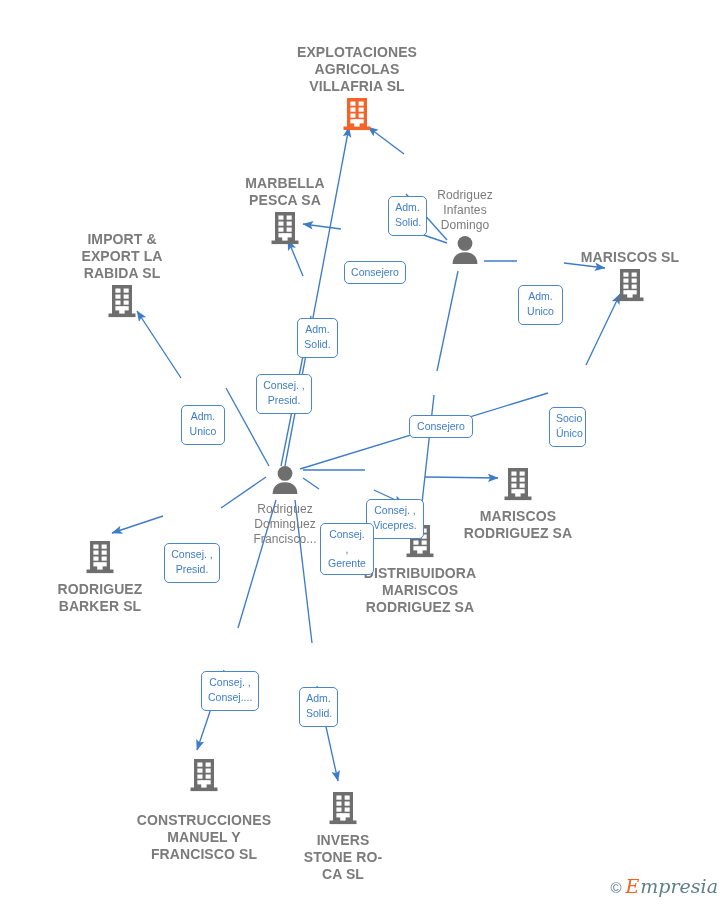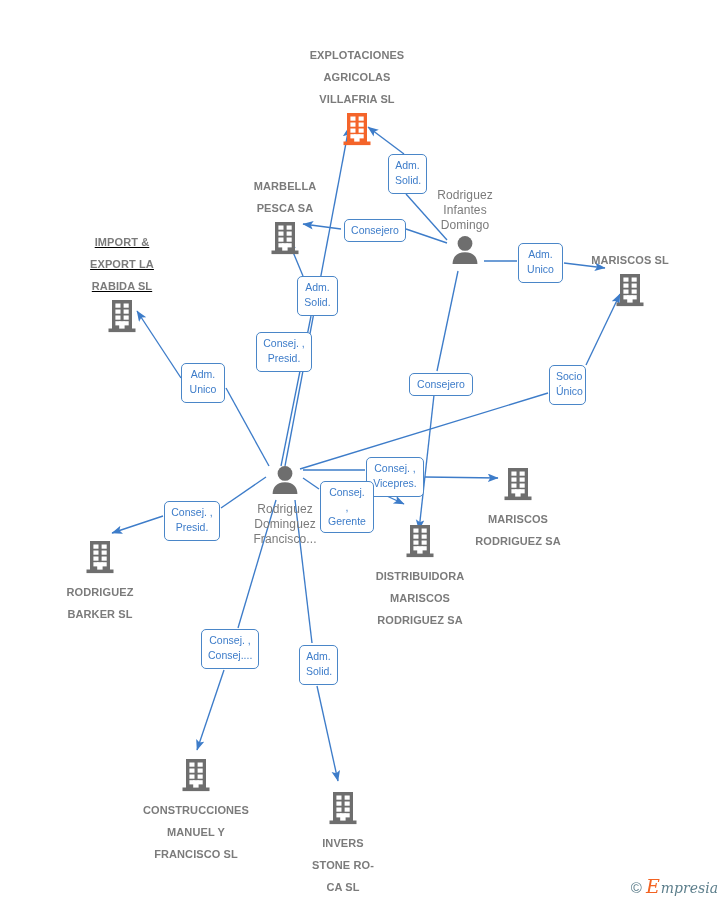--- a/index.html
+++ b/index.html
@@ -1,36 +1,36 @@
 <!DOCTYPE html>
 <html><head>
 <meta charset="utf-8">
 <style>
   html,body{margin:0;padding:0;background:#ffffff;}
   body{width:728px;height:905px;font-family:"Liberation Sans",sans-serif;position:relative;overflow:hidden;}
   #graph{position:absolute;left:0;top:0;width:728px;height:905px;}
   .node{position:absolute;display:flex;flex-direction:column;align-items:center;}
   .node .caption{
-    color:#7b7b7b;font-size:11px;line-height:22px;text-align:center;
+    color:#7b7b7b;font-size:14px;line-height:17px;text-align:center;
     letter-spacing:.1px;white-space:pre-line;
   }
   .node.company .caption{font-weight:bold;}
   .node.person  .caption{font-weight:normal;font-size:12px;line-height:15px;}
   .cap-top .caption{order:0;margin-bottom:2px;}
   .cap-bot .caption{order:2;margin-top:3px;}
   .glyph{order:1;}
   .edgelabel{
     position:absolute;background:#ffffff;border:1.3px solid #4a86c8;border-radius:5px;
     color:#3d7cc9;font-size:10.5px;line-height:14.5px;text-align:center;
-    padding:3px 6px;white-space:pre-line;box-sizing:border-box;
+    padding:3px 6px;white-space:pre-line;box-sizing:border-box;margin-top:42px;
   }
   .wm{position:absolute;right:10px;bottom:8px;display:flex;align-items:baseline;gap:4px;}
   .wm .c{color:#5d7f8c;font-size:15px;}
   .wm .e{color:#f26322;font-size:19px;font-family:"DejaVu Serif",serif;font-style:italic;}
-  .wm .rest{color:#5d7f8c;font-size:14px;font-family:"DejaVu Serif",serif;font-style:italic;margin-left:-3px;}
+  .wm .rest{color:#5d7f8c;font-size:19px;font-family:"DejaVu Serif",serif;font-style:italic;margin-left:-3px;}
 </style>
 </head>
 <body>
 
 <svg id="graph" viewBox="0 0 728 905" xmlns="http://www.w3.org/2000/svg">
   <defs>
     <marker id="arr" markerWidth="9" markerHeight="9" refX="7.6" refY="3.2" orient="auto" markerUnits="strokeWidth">
       <path d="M0,0 L8,3.2 L0,6.4 L1.8,3.2 z" fill="#3d7cc9"></path>
     </marker>
   </defs>
@@ -96,21 +96,21 @@
             <rect x="8.4" y="10.5" width="5.1" height="4.2" fill="#ffffff"></rect>
             <rect x="16.6" y="10.5" width="5.1" height="4.2" fill="#ffffff"></rect>
             <rect x="8.4" y="16.5" width="5.1" height="4.2" fill="#ffffff"></rect>
             <rect x="16.6" y="16.5" width="5.1" height="4.2" fill="#ffffff"></rect>
             <rect x="8.4" y="22.2" width="5.1" height="4.2" fill="#ffffff"></rect>
             <rect x="16.6" y="22.2" width="5.1" height="4.2" fill="#ffffff"></rect>
             <rect x="12.2" y="22.2" width="5.4" height="7.4" fill="#ffffff"></rect>
           </g>
         </svg></div>
     </div>
-    <div class="node company cap-top" style="left: 42px; width: 160px; top: 230.5px; text-decoration: underline;">
+    <div class="node company cap-top" style="left: 42px; width: 160px; top: 230.5px;">
       <div class="caption">IMPORT &amp;
 EXPORT LA
 RABIDA  SL</div>
       <div class="glyph"><svg width="30" height="34" viewBox="0 0 30 34">
           <g fill="#6e6e6e">
             <path d="M5 1 H25 V30 H5 Z"></path>
             <rect x="1.5" y="29.5" width="27" height="3.6"></rect>
             <rect x="8.4" y="4.5" width="5.1" height="4.2" fill="#ffffff"></rect>
             <rect x="16.6" y="4.5" width="5.1" height="4.2" fill="#ffffff"></rect>
             <rect x="8.4" y="10.5" width="5.1" height="4.2" fill="#ffffff"></rect>
@@ -214,21 +214,21 @@
             <rect x="8.4" y="16.5" width="5.1" height="4.2" fill="#ffffff"></rect>
             <rect x="16.6" y="16.5" width="5.1" height="4.2" fill="#ffffff"></rect>
             <rect x="8.4" y="22.2" width="5.1" height="4.2" fill="#ffffff"></rect>
             <rect x="16.6" y="22.2" width="5.1" height="4.2" fill="#ffffff"></rect>
             <rect x="12.2" y="22.2" width="5.4" height="7.4" fill="#ffffff"></rect>
           </g>
         </svg></div>
       <div class="caption">RODRIGUEZ
 BARKER  SL</div>
     </div>
-    <div class="node company cap-bot" style="left: 116px; width: 160px; top: 758px;">
+    <div class="node company cap-bot" style="left: 124px; width: 160px; top: 758px; gap: 13px;">
       <div class="glyph"><svg width="30" height="34" viewBox="0 0 30 34">
           <g fill="#6e6e6e">
             <path d="M5 1 H25 V30 H5 Z"></path>
             <rect x="1.5" y="29.5" width="27" height="3.6"></rect>
             <rect x="8.4" y="4.5" width="5.1" height="4.2" fill="#ffffff"></rect>
             <rect x="16.6" y="4.5" width="5.1" height="4.2" fill="#ffffff"></rect>
             <rect x="8.4" y="10.5" width="5.1" height="4.2" fill="#ffffff"></rect>
             <rect x="16.6" y="10.5" width="5.1" height="4.2" fill="#ffffff"></rect>
             <rect x="8.4" y="16.5" width="5.1" height="4.2" fill="#ffffff"></rect>
             <rect x="16.6" y="16.5" width="5.1" height="4.2" fill="#ffffff"></rect>

